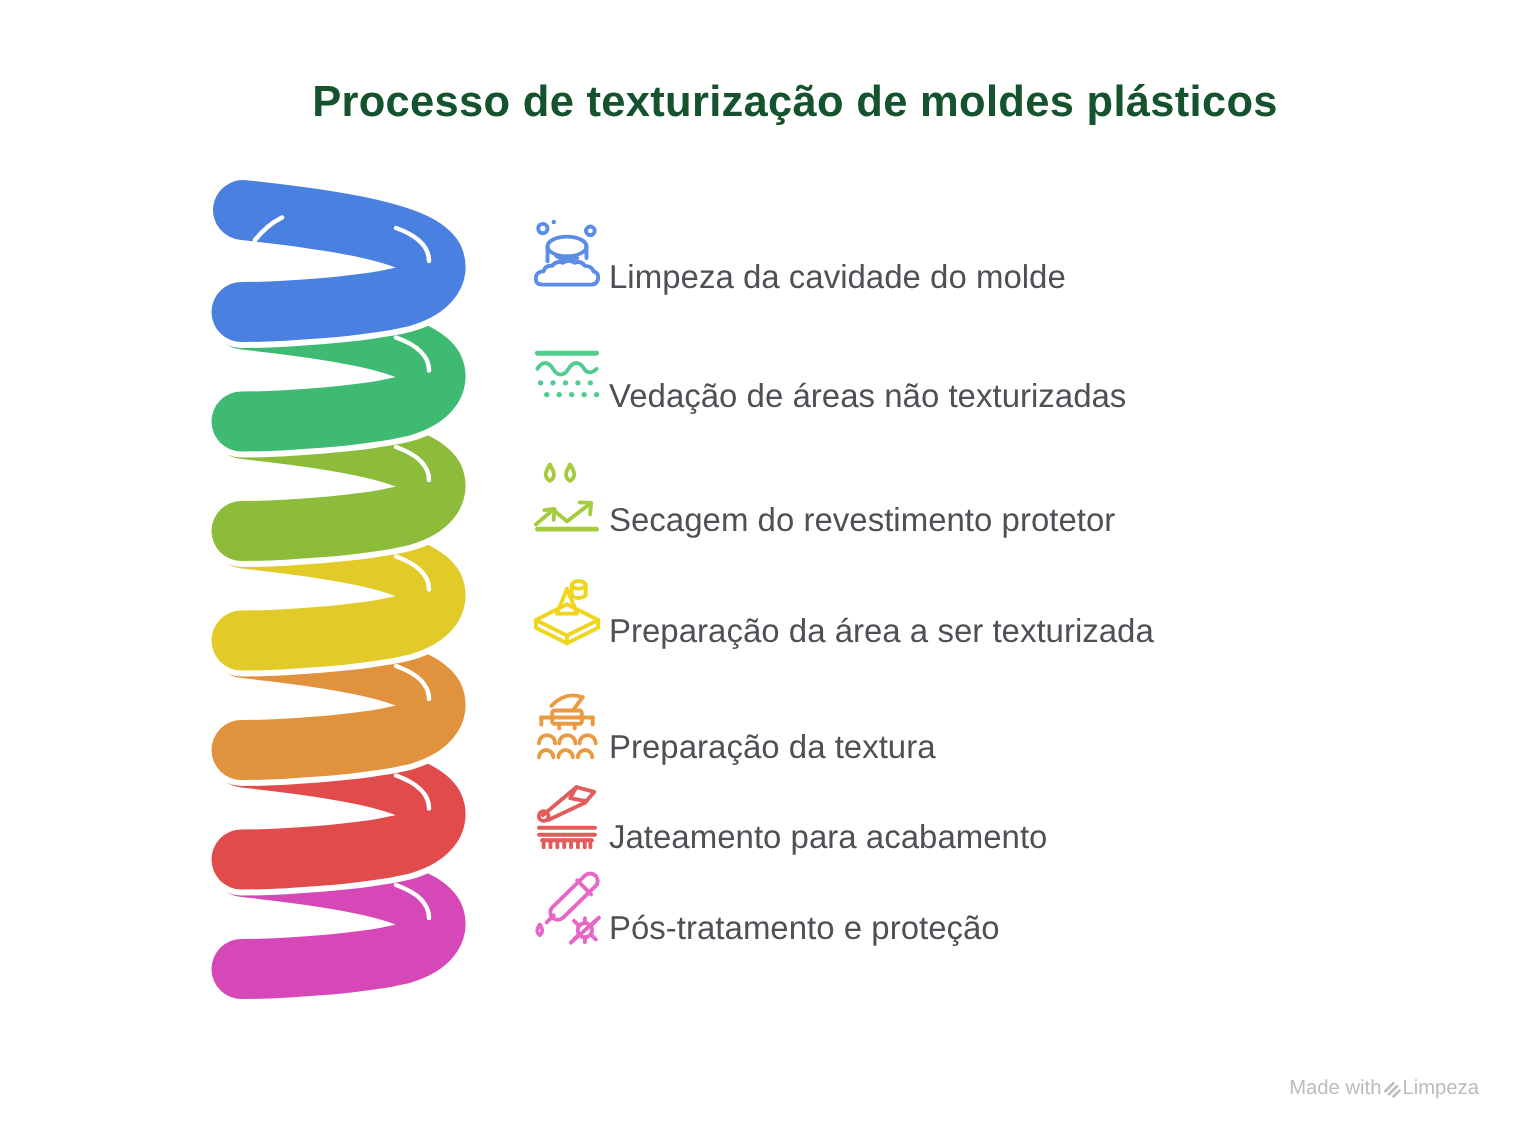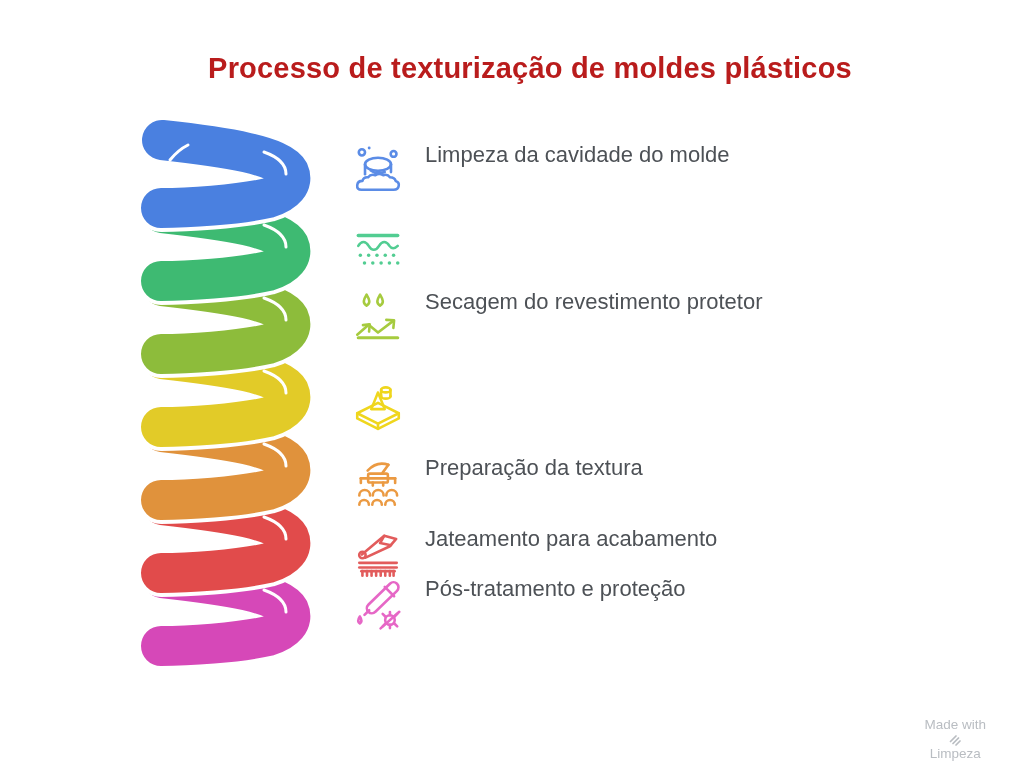--- a/index.html
+++ b/index.html
@@ -2,39 +2,39 @@
 <html><head>
 <meta charset="utf-8">
 <style>
   html,body{margin:0;padding:0;background:#ffffff;}
   body{
     width:1024px;height:764px;position:relative;overflow:hidden;
     font-family:"Liberation Sans","DejaVu Sans",sans-serif;
   }
   .title{
     position:absolute;top:52px;left:36px;right:0;
-    text-align:center;font-size:29px;font-weight:700;color:#b91c1c;
+    text-align:center;font-size:29px;font-weight:700;color:#14532d;
     letter-spacing:.2px;
   }
   .spiral{position:absolute;left:128px;top:104px;}
   .spiral path{fill:none;stroke-linecap:round;stroke-linejoin:round;}
   .halo{stroke:#ffffff;stroke-width:48;}
   .band{stroke-width:40;}
   .crease{stroke:#ffffff;stroke-width:3;}
   .step{
     position:absolute;left:350px;height:56px;
-    display:flex;align-items:flex-start;gap:19px;
+    display:flex;align-items:flex-end;
   }
   .step .iconbox{width:56px;height:56px;display:flex;align-items:center;justify-content:center;flex:0 0 56px;}
   .step .iconbox svg{width:54px;height:54px;}
   .step .label{font-size:22px;color:#4d5156;white-space:nowrap;}
   .icon-strokes{fill:none;stroke-linecap:round;stroke-linejoin:round;stroke-width:2.5;}
   .watermark{
     position:absolute;right:38px;top:717px;display:flex;align-items:center;gap:0;
-    color:#b9bdc2;font-size:13.5px;flex-direction:column;
+    color:#b9bdc2;font-size:13.5px;
   }
   .napkin-glyph{width:14px;height:14px;}
 </style>
 </head>
 <body>
 
 <div class="title">Processo de texturização de moldes plásticos</div>
 
 <svg class="spiral" width="210" height="600" viewBox="0 0 210 600" aria-hidden="true">
 
@@ -110,23 +110,24 @@
           <circle cx="33" cy="32" r="1.7"></circle>
           <circle cx="41" cy="32" r="1.7"></circle>
         <circle cx="13" cy="39.5" r="1.7"></circle>
           <circle cx="21" cy="39.5" r="1.7"></circle>
           <circle cx="29" cy="39.5" r="1.7"></circle>
           <circle cx="37" cy="39.5" r="1.7"></circle>
           <circle cx="45" cy="39.5" r="1.7"></circle>
       </g>
     </svg>
   </span>
-</div>
-
-<div class="step" style="top:289px">
+  <span class="label">Vedação de áreas não texturizadas</span>
+</div>
+
+<div class="step" style="top:304px">
   <span class="iconbox">
     <svg viewBox="0 0 52 52">
       <g class="icon-strokes" stroke="#a6cb3f">
         <path d="M15,4.5 C12,9.5 11,12.5 15,15 C19,12.5 18,9.5 15,4.5 Z"></path>
         <path d="M28,4.5 C25,9.5 24,12.5 28,15 C32,12.5 31,9.5 28,4.5 Z"></path>
         <path d="M7,46 H45" stroke-width="3"></path>
         <path d="M6,43 L17,33.5 L26,41 L41,29.5"></path>
         <path d="M34,28.8 L41.5,29.2 L40.8,36.5"></path>
         <path d="M11.5,33.8 L18,33 L17.4,40"></path>
       </g>
@@ -143,20 +144,21 @@
         <path d="M6,33 V38 L26,48 L46,38 V33"></path>
         <path d="M26,43 V48"></path>
         <path d="M26,13 L19.5,29 H32.5 Z"></path>
         <ellipse cx="33.5" cy="10.5" rx="4.5" ry="2.4"></ellipse>
         <path d="M29,10.5 V16.5"></path>
         <path d="M38,10.5 V16.5"></path>
         <path d="M29,16.5 a4.5,2.4 0 0 0 9,0"></path>
       </g>
     </svg>
   </span>
+  <span class="label">Preparação da área a ser texturizada</span>
 </div>
 
 <div class="step" style="top:455px">
   <span class="iconbox">
     <svg viewBox="0 0 52 52">
       <g class="icon-strokes" stroke="#eb9a42">
         <path d="M16,14 Q25,4.5 36,8.5"></path>
         <path d="M36,8.5 L30.5,16"></path>
         <rect x="16.5" y="17" width="19" height="8.5" rx="1.5"></rect>
         <path d="M9.5,21.5 H42.5"></path>
@@ -169,21 +171,21 @@
         <path d="M34,38 a5.2,5.2 0 0 1 10.4,0"></path>
         <path d="M8,47 a4.6,4.6 0 0 1 9.2,0"></path>
         <path d="M20.5,47 a4.6,4.6 0 0 1 9.2,0"></path>
         <path d="M33,47 a4.6,4.6 0 0 1 9.2,0"></path>
       </g>
     </svg>
   </span>
   <span class="label">Preparação da textura</span>
 </div>
 
-<div class="step" style="top:526px">
+<div class="step" style="top:515px">
   <span class="iconbox">
     <svg viewBox="0 0 52 52">
       <g class="icon-strokes" stroke="#e25c5c">
         <path d="M10.5,26.5 L32,8.5 L43.5,11.5 L37.5,18.5 L14,29.5"></path>
         <path d="M32,8.5 L28,15.5 L38.5,17.5"></path>
         <circle cx="11" cy="27" r="3.1"></circle>
         <path d="M8,34.5 H44"></path>
         <path d="M8,39 H44"></path>
         <path d="M10,42.5 H42"></path>
         <path d="M11,42.5 V47"></path>

